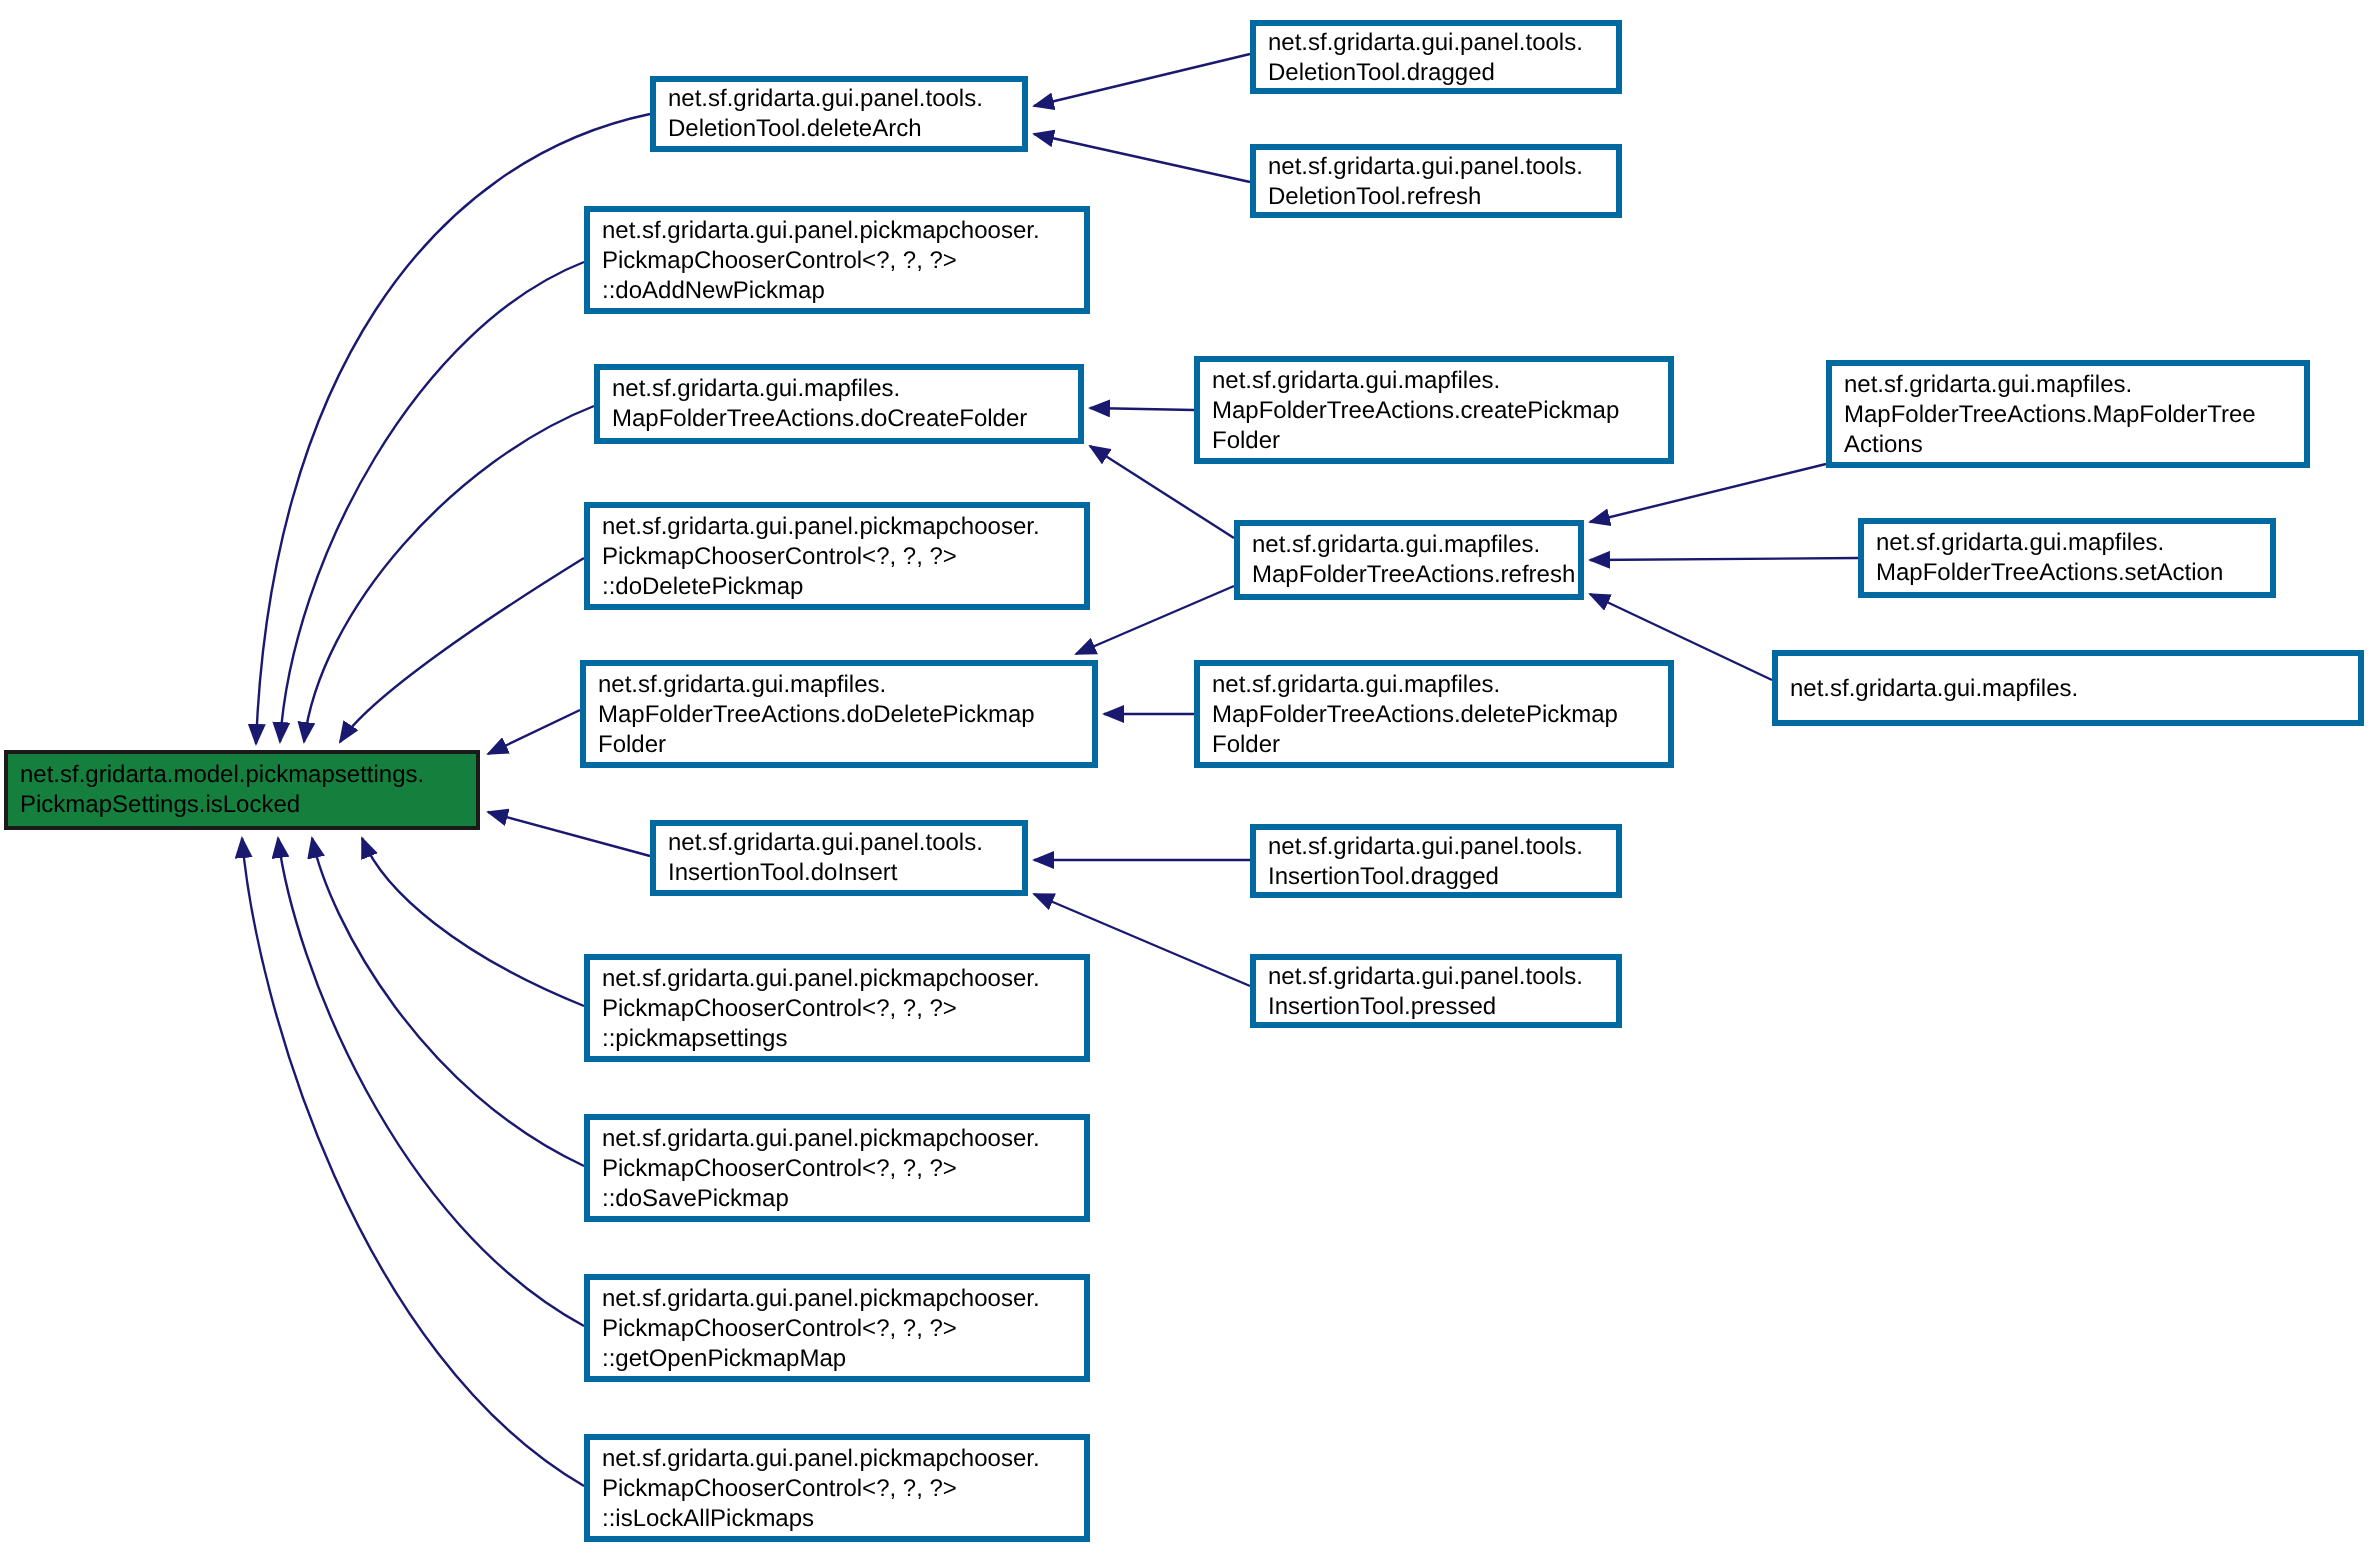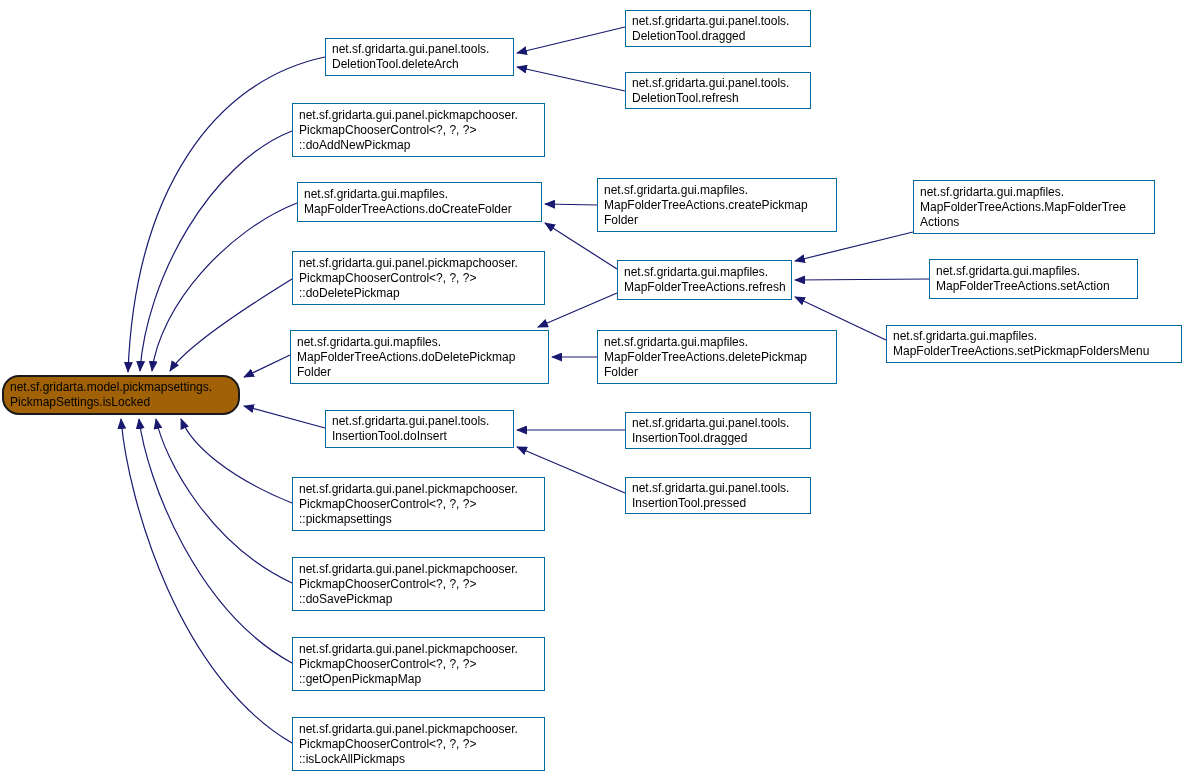--- a/index.html
+++ b/index.html
@@ -18,37 +18,36 @@
   #edge-layer {
     position: absolute;
     left: 0; top: 0;
     width: 1188px;
     height: 778px;
   }
   .node {
     position: absolute;
     box-sizing: border-box;
     background: #ffffff;
-    border: 1px solid #0369a1;
+    border: 3px solid #0369a1;
     display: flex;
     flex-direction: column;
     justify-content: center;
     padding: 2px 6px;
     font-size: 12px;
     line-height: 15px;
     color: #000000;
     white-space: nowrap;
     cursor: pointer;
   }
   .node.highlight {
-    background: #a16207;
+    background: #15803d;
     border-width: 2px;
     border-color: #1a1a1a;
     cursor: default;
-    border-radius: 17px;
   }
   .node .line { text-align: left; }
   .node .line:last-child { }
   .edge {
     fill: none;
     stroke: #191970;
     stroke-width: 1.2px;
   }
 </style>
 </head>
@@ -171,16 +170,15 @@
         <div class="line">net.sf.gridarta.gui.mapfiles.</div>
         <div class="line">MapFolderTreeActions.MapFolderTree</div>
         <div class="line">Actions</div>
       </div>
       <div class="node" style="left: 929px; top: 259px; width: 209px; height: 40px;">
         <div class="line">net.sf.gridarta.gui.mapfiles.</div>
         <div class="line">MapFolderTreeActions.setAction</div>
       </div>
       <div class="node" style="left: 886px; top: 325px; width: 296px; height: 38px;">
         <div class="line">net.sf.gridarta.gui.mapfiles.</div>
-        <div class="line">MapFolderTreeActions.setPickmapFoldersMenu</div>
       </div>
     </div>
 </div>
 
 </body></html>

